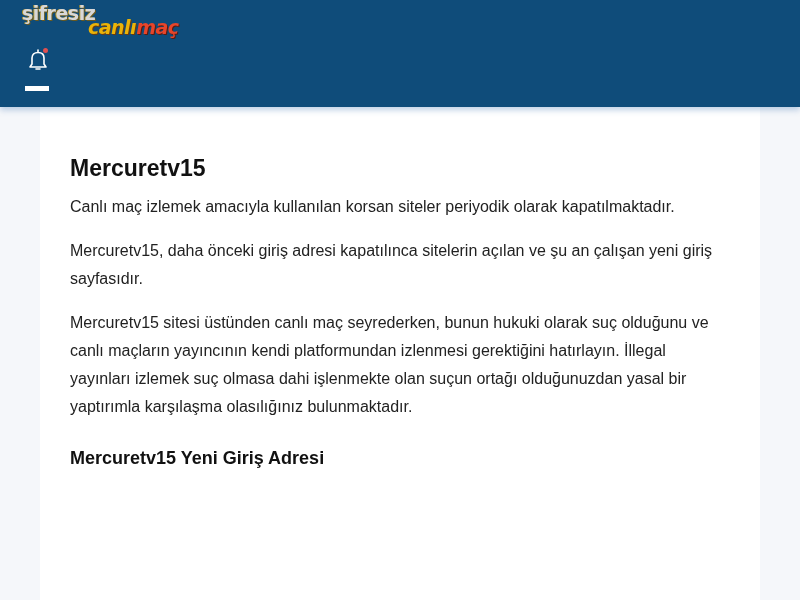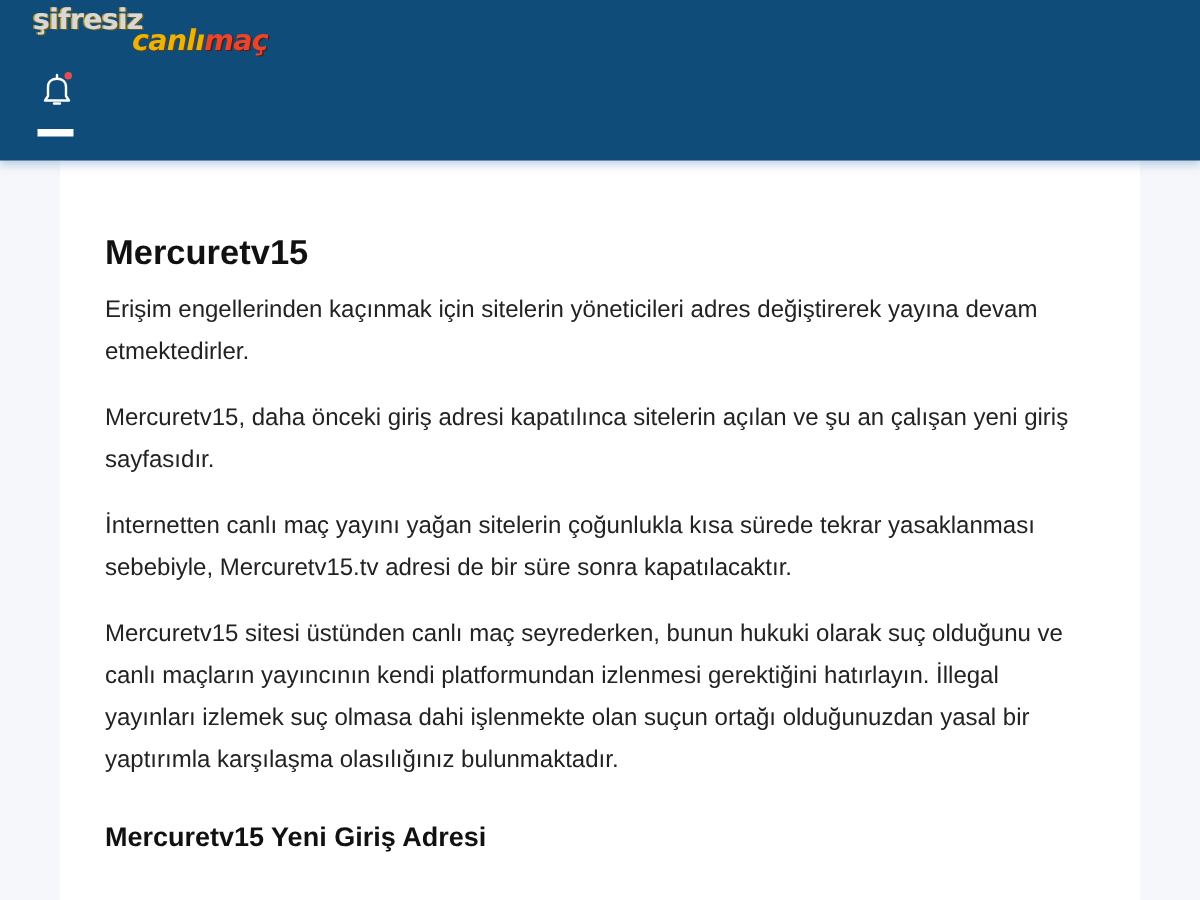--- a/index.html
+++ b/index.html
@@ -74,18 +74,17 @@
     <svg width="20" height="24" viewBox="0 0 20 24">
       <path d="M10 2 L10 4 M4 16 L4 10 C4 6.5 6.5 4.5 10 4.5 C13.5 4.5 16 6.5 16 10 L16 16 L18 19 L2 19 L4 16 Z M8 21 L12 21" fill="none" stroke="#ffffff" stroke-width="1.6" stroke-linejoin="round" stroke-linecap="round"></path>
     </svg>
     <span class="dot"></span>
   </div>
   <div class="menu-bar"></div>
 </div>
 
 <div class="card">
   <h1 class="title">Mercuretv15</h1>
-  <p class="para">Erişim engellerinden kaçınmak için sitelerin yöneticileri adres değiştirerek yayına devam etmektedirler.</p>
+  <p class="para">Canlı maç izlemek amacıyla kullanılan korsan siteler periyodik olarak kapatılmaktadır.</p>
   <p class="para">Mercuretv15, daha önceki giriş adresi kapatılınca sitelerin açılan ve şu an çalışan yeni giriş sayfasıdır.</p>
-  <p class="para">İnternetten canlı maç yayını yağan sitelerin çoğunlukla kısa sürede tekrar yasaklanması sebebiyle, Mercuretv15.tv adresi de bir süre sonra kapatılacaktır.</p>
   <p class="para">Mercuretv15 sitesi üstünden canlı maç seyrederken, bunun hukuki olarak suç olduğunu ve canlı maçların yayıncının kendi platformundan izlenmesi gerektiğini hatırlayın. İllegal yayınları izlemek suç olmasa dahi işlenmekte olan suçun ortağı olduğunuzdan yasal bir yaptırımla karşılaşma olasılığınız bulunmaktadır.</p>
   <h2 class="subtitle">Mercuretv15 Yeni Giriş Adresi</h2>
 </div>
 
 </body></html>

